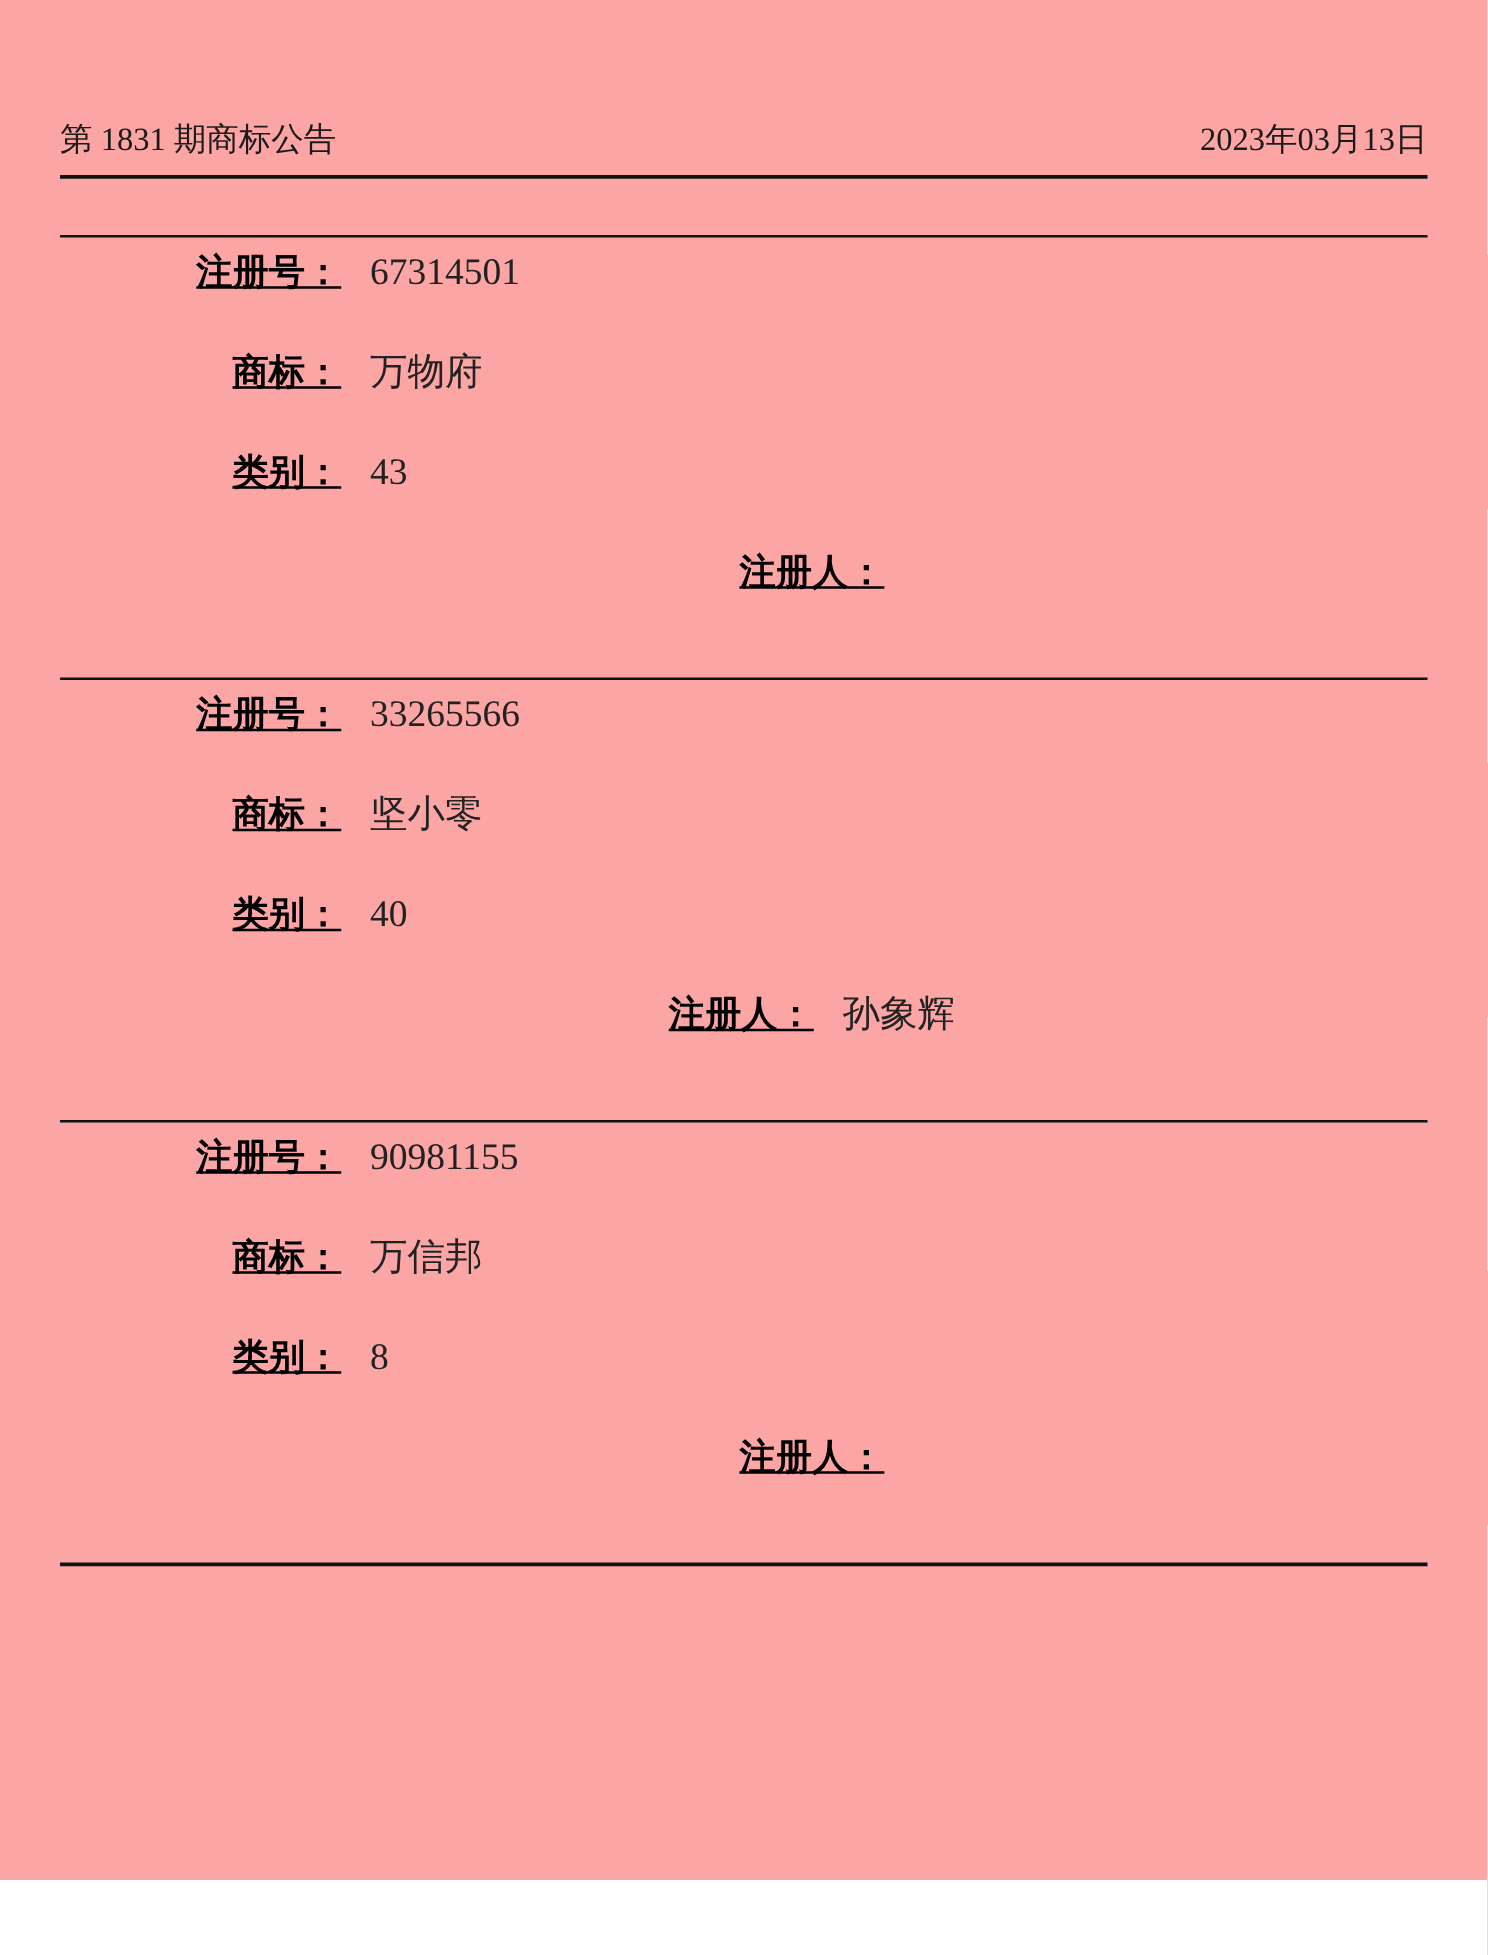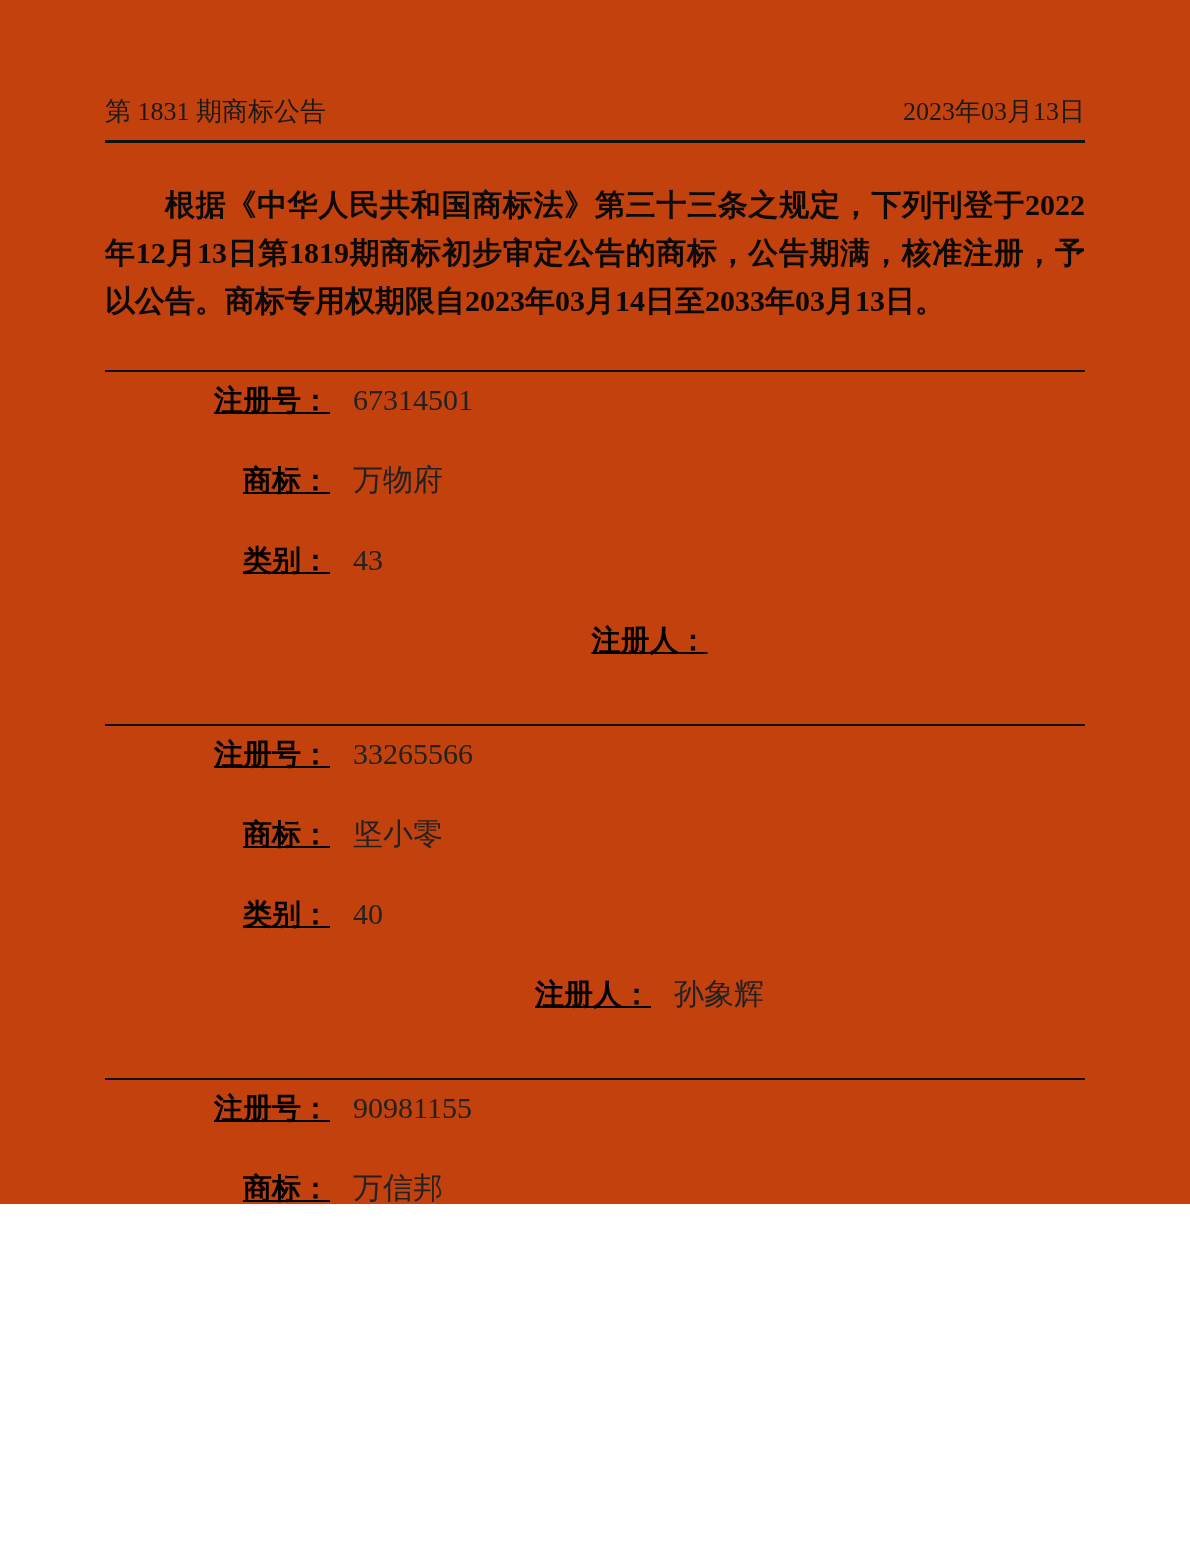--- a/index.html
+++ b/index.html
@@ -1,23 +1,23 @@
 <!DOCTYPE html>
 <html lang="zh"><head>
 <meta charset="utf-8">
 <style>
   html, body { margin: 0; padding: 0; background: #ffffff; }
   .page {
     position: relative;
     width: 1190px;
-    height: 1204px;
+    height: 1504px;
     margin: 0 auto;
-    background: #c2410c;
+    background: #fca5a5;
     box-sizing: border-box;
-    padding: 0 105px;
+    padding: 0 48px;
     color: #000;
     font-family: "Liberation Serif", serif;
   }
   .header {
     display: flex;
     justify-content: space-between;
     align-items: baseline;
     padding-top: 94px;
     font-size: 26px;
     color: #1a1a1a;
@@ -89,21 +89,20 @@
 <div class="page">
 
   <div class="header">
     <span>第 1831 期商标公告</span>
     <span>2023年03月13日</span>
   </div>
 
   <hr class="header-rule">
 
 
-  <p class="intro">根据《中华人民共和国商标法》第三十三条之规定，下列刊登于2022年12月13日第1819期商标初步审定公告的商标，公告期满，核准注册，予以公告。商标专用权期限自2023年03月14日至2033年03月13日。</p>
 
   <div class="records">
 
     <section class="record">
       <hr class="record-rule">
       <div class="rows">
         <div class="row">
           <span class="field-label">注册号：</span>
           <span class="field-value">67314501</span>
         </div>

